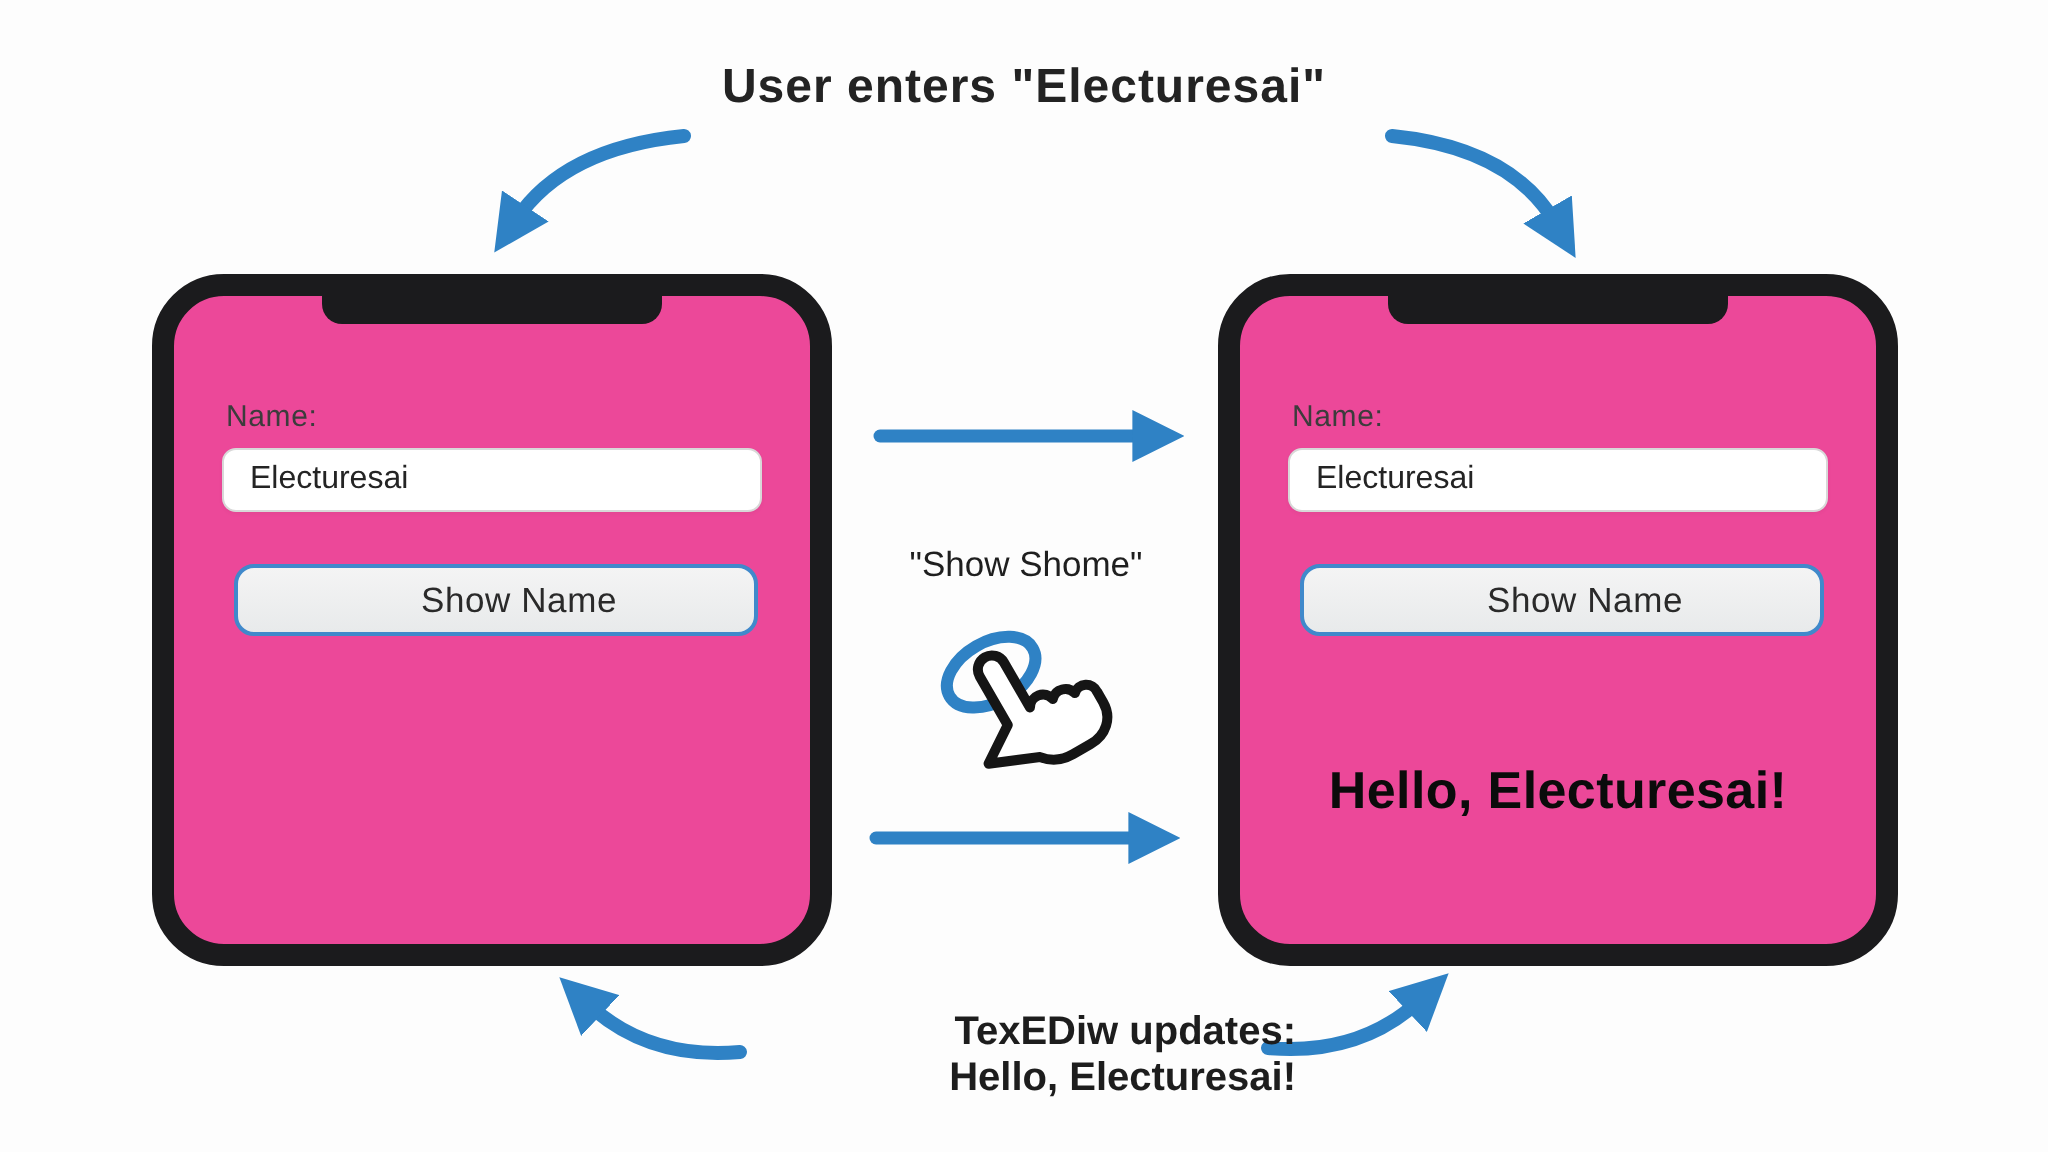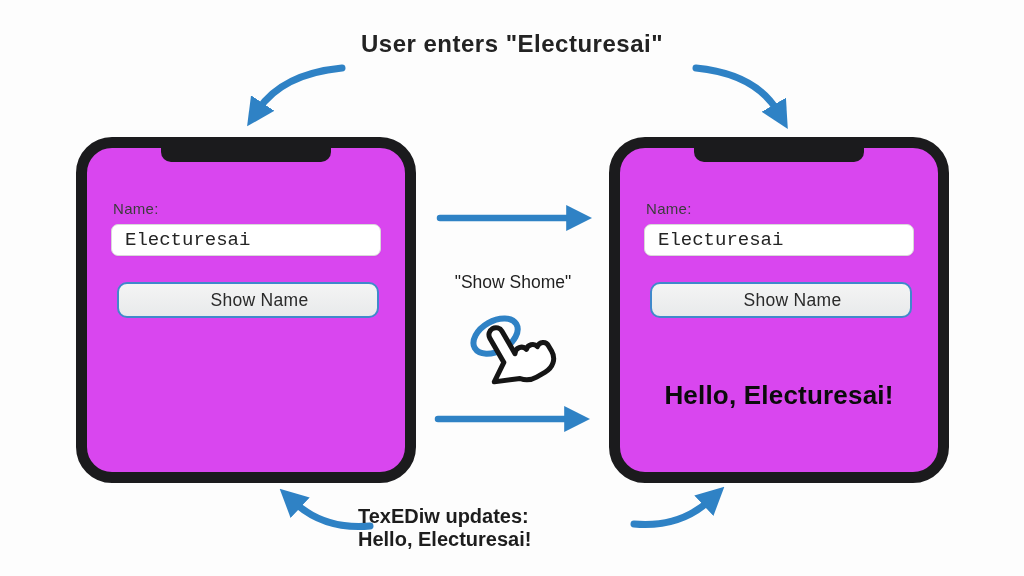--- a/index.html
+++ b/index.html
@@ -9,21 +9,21 @@
     font-family:"Liberation Sans", sans-serif;color:#222;
   }
   
   .headline{
     position:absolute;left:0;right:0;top:30px;text-align:center;
     font-size:24px;font-weight:600;letter-spacing:.5px;color:#232323;
   }
   
   .phone{
     position:absolute;top:137px;width:340px;height:346px;box-sizing:border-box;
-    background:#d946ef;border:11px solid #1b1b1d;border-radius:36px;
+    background:#ec4899;border:11px solid #1b1b1d;border-radius:36px;
   }
   .phone-left{left:76px;}
   .phone-right{left:609px;}
   .notch{
     position:absolute;top:-1px;left:50%;transform:translateX(-50%);
     width:170px;height:15px;background:#1b1b1d;border-radius:0 0 10px 10px;
   }
   .side-btn{
     position:absolute;width:8px;background:#1b1b1d;border-radius:3px;z-index:-1;
   }
@@ -33,41 +33,41 @@
   .sb2{top:62px;height:38px;}
   .sb3{top:104px;height:27px;}
   .sb4{top:75px;height:52px;}
   
   .name-label{
     position:absolute;left:26px;top:52px;font-size:15px;color:#3c3c3c;letter-spacing:.3px;
   }
   .name-input{
     position:absolute;left:24px;right:24px;top:76px;height:32px;box-sizing:border-box;
     border:1.5px solid #d8d8d8;border-radius:7px;background:#fff;
-    font-family:Liberation Mono, monospace;font-size:19px;color:#242424;
+    font-family:Liberation Sans, sans-serif;font-size:16px;color:#242424;
     padding:0 0 0 13px;box-shadow:0 1px 2px rgba(0,0,0,.04);outline:none;
   }
   .show-btn{
     position:absolute;left:30px;right:26px;top:134px;height:36px;box-sizing:border-box;
     border:2.5px solid #4089cb;border-radius:10px;
     background:linear-gradient(#f4f4f4,#e8eaeb);
     font-family:"Liberation Sans",sans-serif;font-size:17.5px;color:#2a2a2a;
     letter-spacing:.3px;cursor:pointer;padding-left:29px;
   }
   .greeting{
     position:absolute;left:0;right:0;top:232px;text-align:center;
     font-size:26px;font-weight:700;color:#0b0b0b;letter-spacing:.2px;
   }
   
   .tap-note{
     position:absolute;left:413px;width:200px;top:272px;text-align:center;
     font-size:17.5px;color:#1f1f1f;line-height:20px;font-weight:500;
   }
   .footer-note{
-    position:absolute;left:358px;width:290px;top:505px;text-align:left;
+    position:absolute;left:358px;width:290px;top:505px;text-align:right;
     font-size:20px;font-weight:600;color:#1d1d1d;line-height:23px;
   }
   .arrow-svg{position:absolute;overflow:visible;}
 </style>
 </head>
 <body>
 
 <div class="stage">
 
   <div class="headline">User enters "Electuresai"</div>

